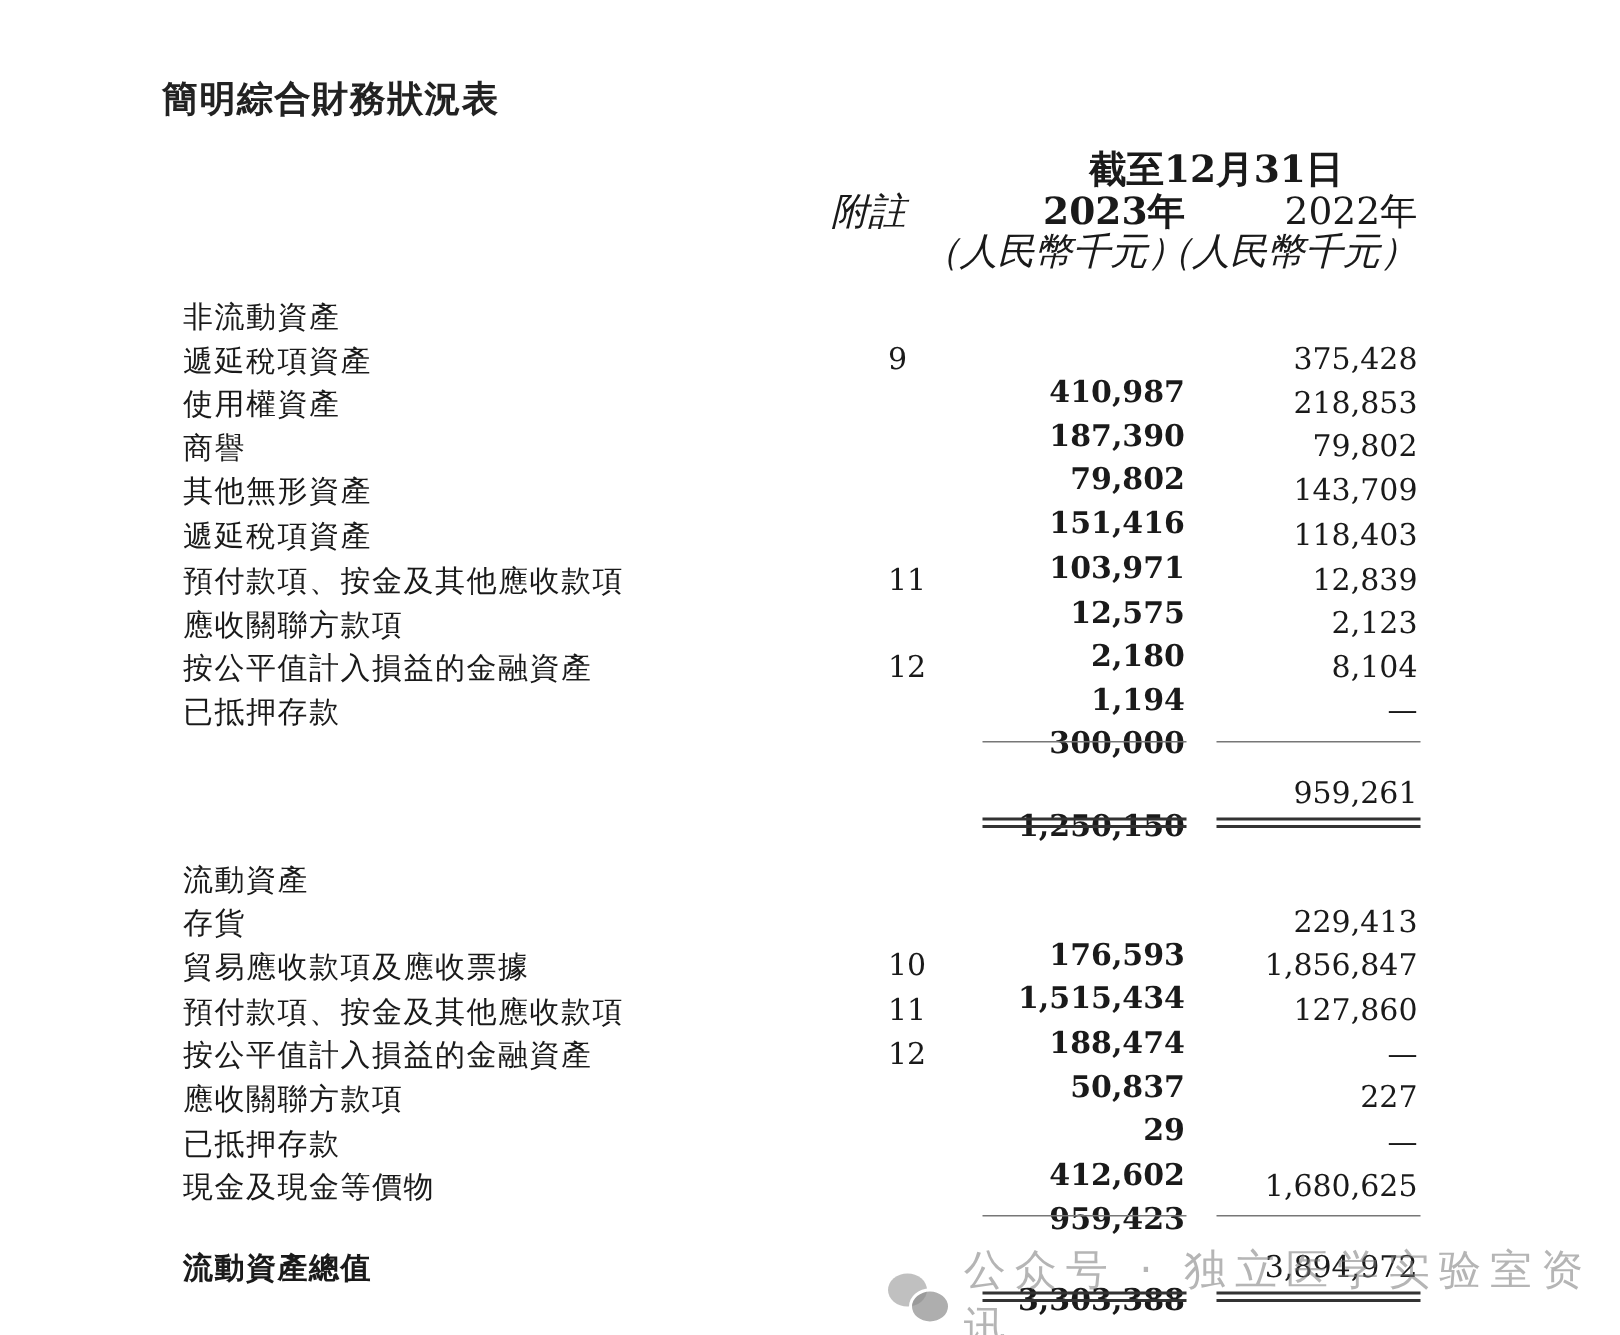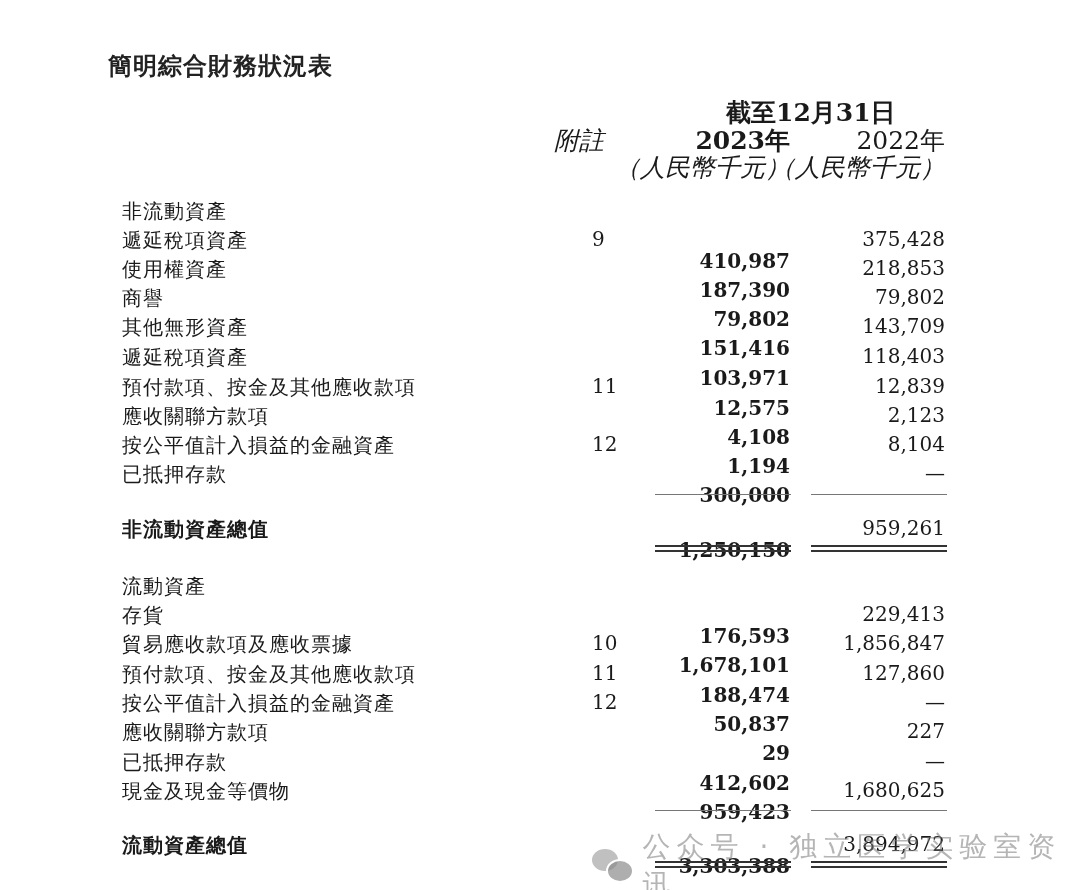--- a/index.html
+++ b/index.html
@@ -85,61 +85,60 @@
 </div>
 <div class="row" style="top:374px">
   <span class="label">預付款項、按金及其他應收款項</span>
   <span class="note">11</span>
   <span class="v23">12,575</span>
   <span class="v22">12,839</span>
 </div>
 <div class="row" style="top:403px">
   <span class="label">應收關聯方款項</span>
   <span class="note"></span>
-  <span class="v23">4,108</span>
+  <span class="v23">2,180</span>
   <span class="v22">2,123</span>
 </div>
 <div class="row" style="top:432px">
   <span class="label">按公平值計入損益的金融資產</span>
   <span class="note">12</span>
   <span class="v23">1,194</span>
   <span class="v22">8,104</span>
 </div>
 <div class="row" style="top:461px">
   <span class="label">已抵押存款</span>
   <span class="note"></span>
   <span class="v23">300,000</span>
   <span class="v22">—</span>
 </div>
 
 <div class="rule c23" style="top:494px"></div>
 <div class="rule c22" style="top:494px"></div>
 
 <div class="row total" style="top:516px">
-  <span class="label">非流動資產總值</span>
   <span class="v23">1,250,150</span>
   <span class="v22">959,261</span>
 </div>
 <div class="dbl c23" style="top:545px"></div>
 <div class="dbl c22" style="top:545px"></div>
 
 <div class="row section" style="top:573px">
   <span class="label">流動資產</span>
 </div>
 
 <div class="row" style="top:602px">
   <span class="label">存貨</span>
   <span class="note"></span>
   <span class="v23">176,593</span>
   <span class="v22">229,413</span>
 </div>
 <div class="row" style="top:631px">
   <span class="label">貿易應收款項及應收票據</span>
   <span class="note">10</span>
-  <span class="v23">1,678,101</span>
+  <span class="v23">1,515,434</span>
   <span class="v22">1,856,847</span>
 </div>
 <div class="row" style="top:661px">
   <span class="label">預付款項、按金及其他應收款項</span>
   <span class="note">11</span>
   <span class="v23">188,474</span>
   <span class="v22">127,860</span>
 </div>
 <div class="row" style="top:690px">
   <span class="label">按公平值計入損益的金融資產</span>

